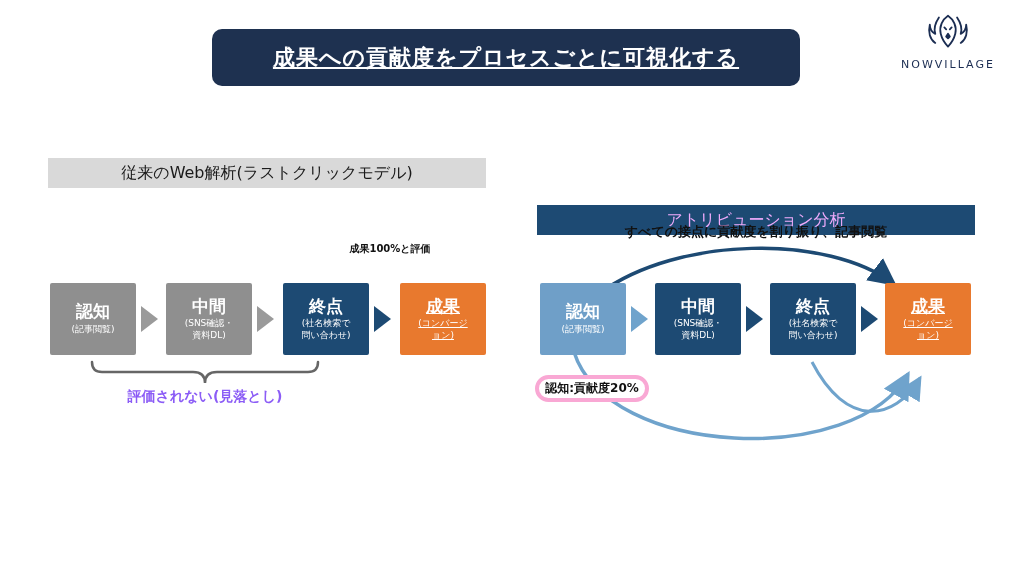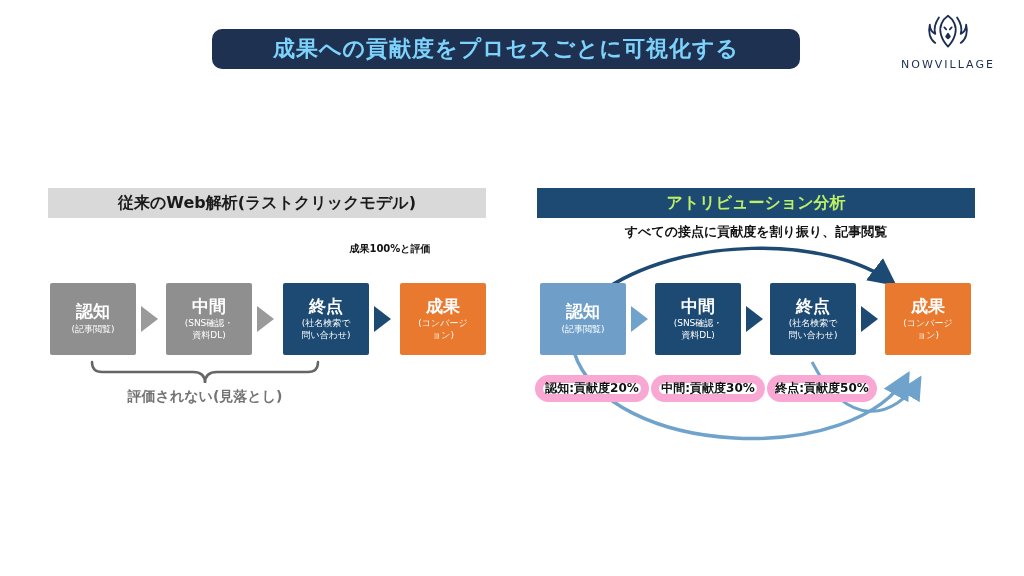--- a/index.html
+++ b/index.html
@@ -8,56 +8,56 @@
     --gray-box:#8f8f8f;
     --blue-box:#6f9fc8;
     --orange:#e8792e;
     --header-gray:#d9d9d9;
     --arrow-blue:#6fa3cc;
   }
   *{margin:0;padding:0;box-sizing:border-box;}
   body{background:#fff;font-family:"DejaVu Sans","Liberation Sans",sans-serif;}
   .slide{position:relative;width:1024px;height:576px;background:#ffffff;overflow:hidden;}
 
-  .title-banner{position:absolute;left:212px;top:29px;width:588px;height:40px;
+  .title-banner{position:absolute;left:212px;top:29px;width:588px;height:57px;
     background:var(--navy);border-radius:10px;display:flex;align-items:center;justify-content:center;
-    color:#7dd3fc;font-size:22px;font-weight:bold;letter-spacing:1px;}
+    color:#ffffff;font-size:22px;font-weight:bold;letter-spacing:1px;text-decoration:underline;}
 
   .logo{position:absolute;right:18px;top:12px;width:116px;text-align:center;}
   .logo .brand{display:block;margin-top:2px;font-size:11px;font-weight:normal;letter-spacing:2px;color:#1b2d52;}
 
-  .panel-header{position:absolute;top:188px;width:438px;height:30px;display:flex;align-items:center;justify-content:center;
-    font-size:16px;font-weight:bold;}
+  .panel-header{position:absolute;top:158px;width:438px;height:30px;display:flex;align-items:center;justify-content:center;
+    font-size:16px;font-weight:normal;}
   .panel-header.left{left:48px;background:var(--header-gray);color:#1a1a1a;}
-  .panel-header.right{left:537px;background:var(--panel-navy);color:#bef264;}
+  .panel-header.right{left:537px;background:var(--panel-navy);color:#f0abfc;margin-top:47px;}
 
   .note{position:absolute;text-align:center;font-weight:bold;color:#111;}
   .note.left-note{left:292px;top:242px;width:196px;font-size:10px;}
   .note.right-note{left:537px;top:223px;width:438px;font-size:13px;}
 
   .box{position:absolute;top:283px;width:86px;height:72px;border-radius:2px;z-index:2;
     display:flex;flex-direction:column;align-items:center;justify-content:center;color:#fff;text-align:center;}
   .box .t{font-size:17px;font-weight:bold;line-height:1.15;}
   .box .s{font-size:9px;line-height:1.3;white-space:pre-line;margin-top:2px;}
   .box.gray{background:var(--gray-box);}
   .box.navy{background:var(--panel-navy);align-items:center;}
   .box.blue{background:var(--blue-box);}
-  .box.orange{background:var(--orange);}
+  .box.orange{background:var(--orange);text-decoration:underline;}
 
   .flow-arrow{position:absolute;top:306px;width:0;height:0;z-index:2;
     border-top:13px solid transparent;border-bottom:13px solid transparent;}
   .flow-arrow.gray{border-left:17px solid #9a9a9a;}
   .flow-arrow.navy{border-left:17px solid var(--panel-navy);}
   .flow-arrow.blue{border-left:17px solid var(--arrow-blue);}
 
   .brace{position:absolute;left:90px;top:360px;z-index:1;}
   .brace-label{position:absolute;left:95px;top:388px;width:220px;text-align:center;
-    font-size:14px;font-weight:bold;color:#737373;}
+    font-size:14px;font-weight:bold;color:#8b5cf6;}
 
-  .badge{position:absolute;top:375px;height:27px;background:#fff;border:8px solid #f9a8d4;border-radius:15px;
+  .badge{position:absolute;top:375px;height:27px;background:#fff;border:4px solid #f9a8d4;border-radius:15px;
     display:flex;align-items:center;justify-content:center;font-size:12px;font-weight:bold;color:#111;z-index:3;}
   .badge.b1{left:535px;width:114px;}
   .badge.b2{left:651px;width:114px;}
   .badge.b3{left:767px;width:110px;}
 
   .arcs{position:absolute;left:0;top:0;z-index:1;pointer-events:none;}
 </style>
 </head>
 <body>
 
@@ -151,16 +151,14 @@
   <div class="box orange" style="left:885px">
     <div class="t">成果</div>
     <div class="s">(コンバージ
 ョン)</div>
   </div>
   <div class="flow-arrow blue" style="left:631px"></div>
   <div class="flow-arrow navy" style="left:746px"></div>
   <div class="flow-arrow navy" style="left:861px"></div>
 
   <div class="badge b1">認知:貢献度20%</div>
-  <div class="badge b2">中間:貢献度30%</div>
-  <div class="badge b3">終点:貢献度50%</div>
 
 </div>
 
 </body></html>

